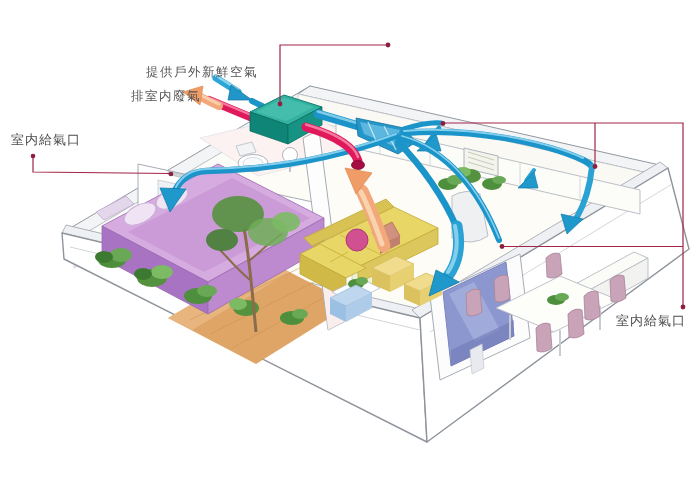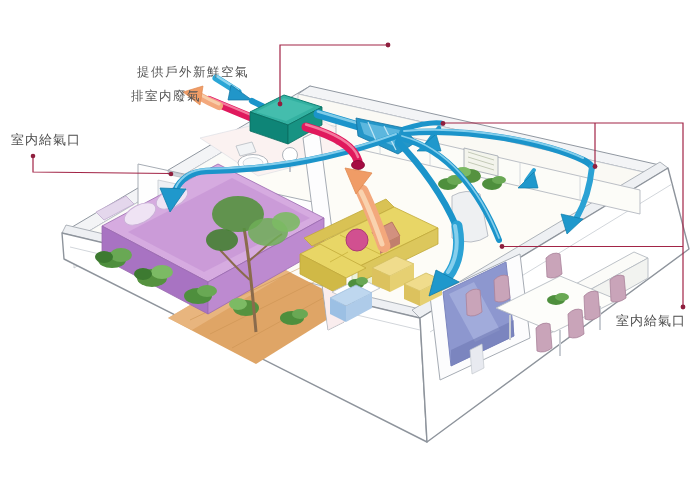--- a/index.html
+++ b/index.html
@@ -293,17 +293,17 @@
         <circle cx="388" cy="45" r="2.4"></circle>
     <circle cx="33" cy="156" r="2.3"></circle>
         <circle cx="171" cy="174" r="2.3"></circle>
     <circle cx="683" cy="307" r="2.4"></circle>
         <circle cx="443" cy="123.5" r="2.4"></circle>
     <circle cx="595" cy="166.5" r="2.4"></circle>
         <circle cx="502" cy="246.5" r="2.4"></circle>
   </g>
 </svg>
 
-  <div class="label" style="left:137px;top:64px">提供戶外新鮮空氣</div>
+  <div class="label" style="left:146px;top:64px">提供戶外新鮮空氣</div>
   <div class="label" style="left:131px;top:88px">排室内廢氣</div>
   <div class="label label-lg" style="left:11px;top:131px">室内給氣口</div>
   <div class="label label-lg" style="left:616px;top:312px">室内給氣口</div>
 </div>
 
 </body></html>

